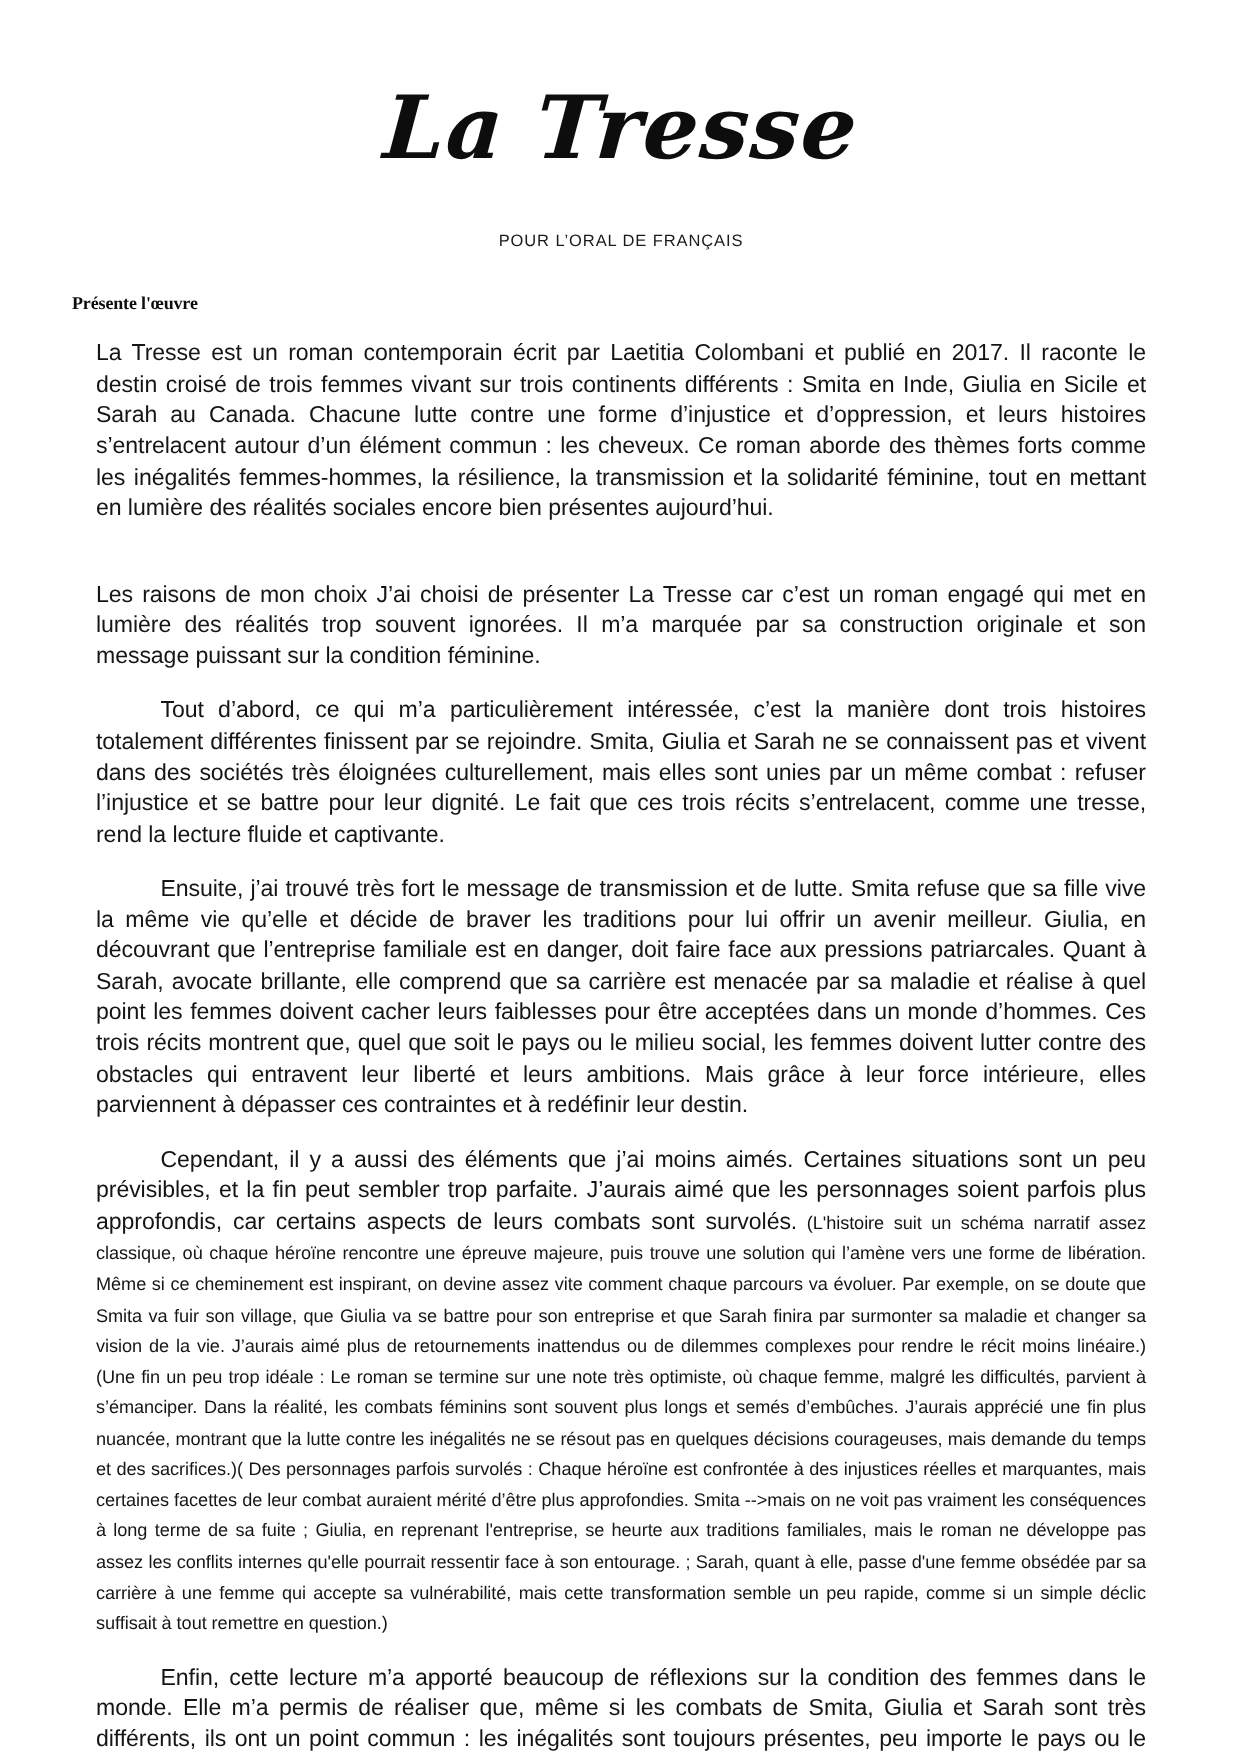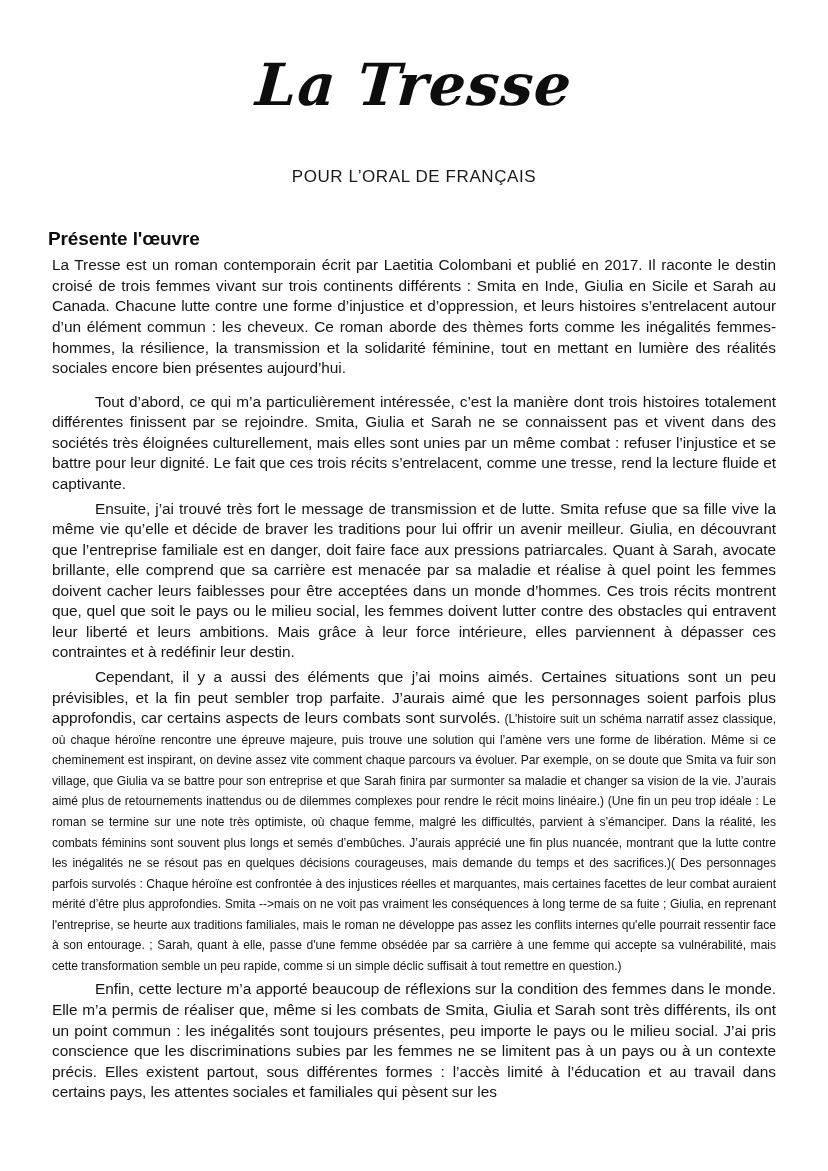--- a/index.html
+++ b/index.html
@@ -30,50 +30,50 @@
     font-weight: 700;
     font-size: 58px;
     line-height: 1.0;
     letter-spacing: 1px;
     color: #0d0d0d;
     margin: 0;
     transform: skewX(-4deg);
     display: inline-block;
   }
   .doc-subtitle {
-    margin: 12px;
+    margin: 0;
     padding-top: 41px;
     font-family: "Liberation Sans", sans-serif;
-    font-size: 17px;
+    font-size: 11px;
     letter-spacing: 0.6px;
     color: #1a1a1a;
     font-weight: 400;
   }
 
   
   .body-col {
     padding-top: 28px;
   }
   h2.section-heading {
-    font-family: Liberation Sans, sans-serif;
-    font-size: 19px;
+    font-family: Liberation Serif, serif;
+    font-size: 12px;
     font-weight: 700;
     color: #0d0d0d;
     margin: 0 0 1px 0;
     line-height: 1.28;
     letter-spacing: -0.1px;
   }
   h2.section-heading .ital {
     font-style: italic;
     font-weight: 700;
   }
   p.para {
     font-size: 15.4px;
     line-height: 1.335;
-    margin: 4px;
+    margin: 16px;
     text-align: justify;
     color: #151515;
     letter-spacing: -0.05px;
     -webkit-hyphens: none;
     hyphens: none;
   }
   p.para.indent {
     text-indent: 43px;
   }
   .small-run {
@@ -95,20 +95,21 @@
 
   <div class="body-col">
 
     <h2 class="section-heading">
       <span>Présente l'œuvre</span>
     </h2>
     <p class="para">La Tresse est un roman contemporain écrit par Laetitia Colombani et publié en 2017. Il raconte le destin croisé de trois femmes vivant sur trois continents différents : Smita en Inde, Giulia en Sicile et Sarah au Canada. Chacune lutte contre une forme d’injustice et d’oppression, et leurs histoires s’entrelacent autour d’un élément commun : les cheveux. Ce roman aborde des thèmes forts comme les inégalités femmes-hommes, la résilience, la transmission et la solidarité féminine, tout en mettant en lumière des réalités sociales encore bien présentes aujourd’hui.</p>
 
     <div class="spacer-heading"></div>
 
+    <p class="para">Les raisons de mon choix J’ai choisi de présenter La Tresse car c’est un roman engagé qui met en lumière des réalités trop souvent ignorées. Il m’a marquée par sa construction originale et son message puissant sur la condition féminine.</p>
     <p class="para indent">Tout d’abord, ce qui m’a particulièrement intéressée, c’est la manière dont trois histoires totalement différentes finissent par se rejoindre. Smita, Giulia et Sarah ne se connaissent pas et vivent dans des sociétés très éloignées culturellement, mais elles sont unies par un même combat : refuser l’injustice et se battre pour leur dignité. Le fait que ces trois récits s’entrelacent, comme une tresse, rend la lecture fluide et captivante.</p>
     <p class="para indent">Ensuite, j’ai trouvé très fort le message de transmission et de lutte. Smita refuse que sa fille vive la même vie qu’elle et décide de braver les traditions pour lui offrir un avenir meilleur. Giulia, en découvrant que l’entreprise familiale est en danger, doit faire face aux pressions patriarcales. Quant à Sarah, avocate brillante, elle comprend que sa carrière est menacée par sa maladie et réalise à quel point les femmes doivent cacher leurs faiblesses pour être acceptées dans un monde d’hommes. Ces trois récits montrent que, quel que soit le pays ou le milieu social, les femmes doivent lutter contre des obstacles qui entravent leur liberté et leurs ambitions. Mais grâce à leur force intérieure, elles parviennent à dépasser ces contraintes et à redéfinir leur destin.</p>
 
     <p class="para indent">
       <span>Cependant, il y a aussi des éléments que j’ai moins aimés. Certaines situations sont un peu prévisibles, et la fin peut sembler trop parfaite. J’aurais aimé que les personnages soient parfois plus approfondis, car certains aspects de leurs combats sont survolés.</span><span class="small-run"> (L'histoire suit un schéma narratif assez classique, où chaque héroïne rencontre une épreuve majeure, puis trouve une solution qui l’amène vers une forme de libération. Même si ce cheminement est inspirant, on devine assez vite comment chaque parcours va évoluer. Par exemple, on se doute que Smita va fuir son village, que Giulia va se battre pour son entreprise et que Sarah finira par surmonter sa maladie et changer sa vision de la vie. J’aurais aimé plus de retournements inattendus ou de dilemmes complexes pour rendre le récit moins linéaire.) (Une fin un peu trop idéale : Le roman se termine sur une note très optimiste, où chaque femme, malgré les difficultés, parvient à s’émanciper. Dans la réalité, les combats féminins sont souvent plus longs et semés d’embûches. J’aurais apprécié une fin plus nuancée, montrant que la lutte contre les inégalités ne se résout pas en quelques décisions courageuses, mais demande du temps et des sacrifices.)( Des personnages parfois survolés : Chaque héroïne est confrontée à des injustices réelles et marquantes, mais certaines facettes de leur combat auraient mérité d’être plus approfondies. Smita --&gt;mais on ne voit pas vraiment les conséquences à long terme de sa fuite ; Giulia, en reprenant l'entreprise, se heurte aux traditions familiales, mais le roman ne développe pas assez les conflits internes qu'elle pourrait ressentir face à son entourage. ; Sarah, quant à elle, passe d'une femme obsédée par sa carrière à une femme qui accepte sa vulnérabilité, mais cette transformation semble un peu rapide, comme si un simple déclic suffisait à tout remettre en question.)</span>
     </p>
 
     <p class="para indent">Enfin, cette lecture m’a apporté beaucoup de réflexions sur la condition des femmes dans le monde. Elle m’a permis de réaliser que, même si les combats de Smita, Giulia et Sarah sont très différents, ils ont un point commun : les inégalités sont toujours présentes, peu importe le pays ou le milieu social. J’ai pris conscience que les discriminations subies par les femmes ne se limitent pas à un pays ou à un contexte précis. Elles existent partout, sous différentes formes : l’accès limité à l’éducation et au travail dans certains pays, les attentes sociales et familiales qui pèsent sur les</p>
 
   </div>

